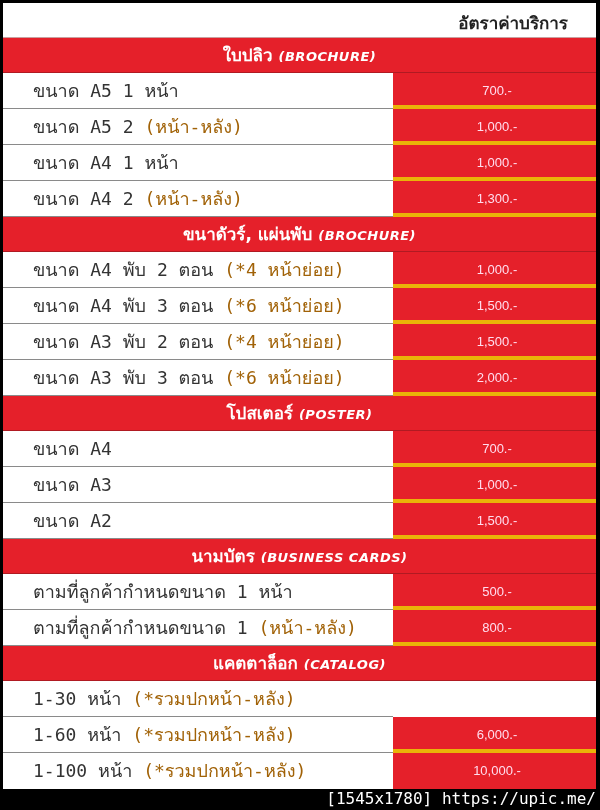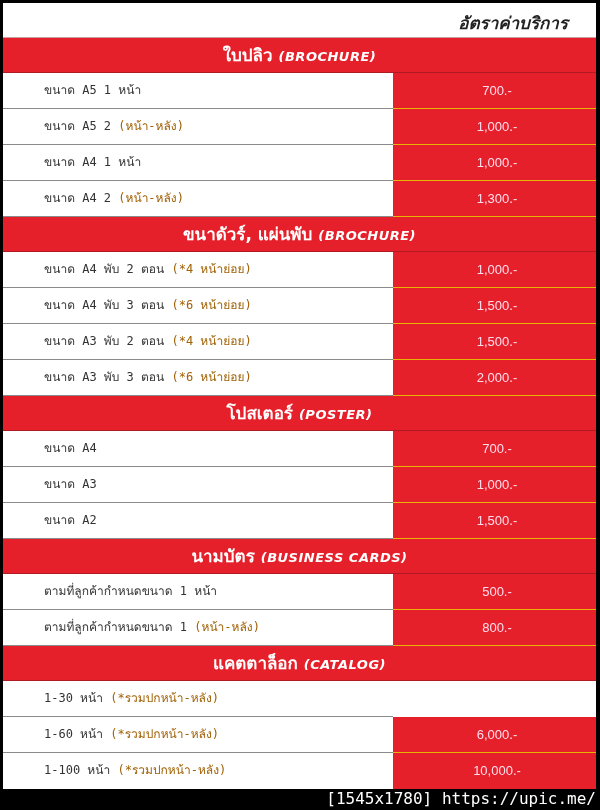--- a/index.html
+++ b/index.html
@@ -1,25 +1,25 @@
 <!DOCTYPE html>
 <html><head>
   <meta charset="utf-8">
   <style>
     html, body { margin: 0; padding: 0; background: #000; }
     body { width: 600px; height: 810px; position: relative; overflow: hidden; font-family: "DejaVu Sans", sans-serif; }
     .frame { position: absolute; left: 3px; top: 3px; width: 593px; height: 786px; background: #fff; }
     .title-row { height: 34px; position: relative; background: #fff; border-bottom: 1px solid #c9a0a0; }
-    .title-row .title { position: absolute; right: 28px; top: 6px; font-family: "DejaVu Serif", serif; font-weight: bold; font-size: 17px; color: #222; font-style: italic; }
+    .title-row .title { position: absolute; right: 28px; top: 6px; font-family: "DejaVu Serif", serif; font-weight: bold; font-size: 17px; color: #222; }
     .section-header { height: 35px; background: #e5202a; color: #fff; text-align: center; line-height: 35px; font-size: 17px; font-weight: bold; border-bottom: 1px solid #b01a22; box-sizing: border-box; }
     .section-header .en { font-style: italic; font-size: 13px; letter-spacing: 0.5px; }
     .row { display: flex; height: 36px; box-sizing: border-box; }
-    .row .label { width: 390px; background: #fff; border-bottom: 1px solid #8a8a8a; box-sizing: border-box; padding-left: 41px; line-height: 35px; font-family: "DejaVu Sans Mono", monospace; font-size: 12px; color: #333; white-space: nowrap; }
+    .row .label { width: 390px; background: #fff; border-bottom: 1px solid #8a8a8a; box-sizing: border-box; padding-left: 30px; line-height: 35px; font-family: "DejaVu Sans Mono", monospace; font-size: 18px; color: #333; white-space: nowrap; }
     .row .label .note { color: #a16207; }
-    .row .price { flex: 1; background: #e5202a; border-bottom: 1px solid #eab308; box-sizing: border-box; text-align: center; line-height: 35px; font-family: "Liberation Sans", sans-serif; font-size: 13px; color: #fde; padding-left: 5px; }
+    .row .price { flex: 1; background: #e5202a; border-bottom: 4px solid #eab308; box-sizing: border-box; text-align: center; line-height: 35px; font-family: "Liberation Sans", sans-serif; font-size: 13px; color: #fde; padding-left: 5px; }
     .row.last .label, .row.last .price { border-bottom: none; }
     .footer { position: absolute; left: 0; right: 0; bottom: 0; height: 21px; background: #000; }
     .footer .watermark { position: absolute; right: 4px; bottom: 2px; color: #fff; font-family: "DejaVu Sans Mono", monospace; font-size: 16px; }
   </style>
 </head>
 <body>
 
 <div class="frame">
   <div class="title-row">
     <span class="title">อัตราค่าบริการ</span>

